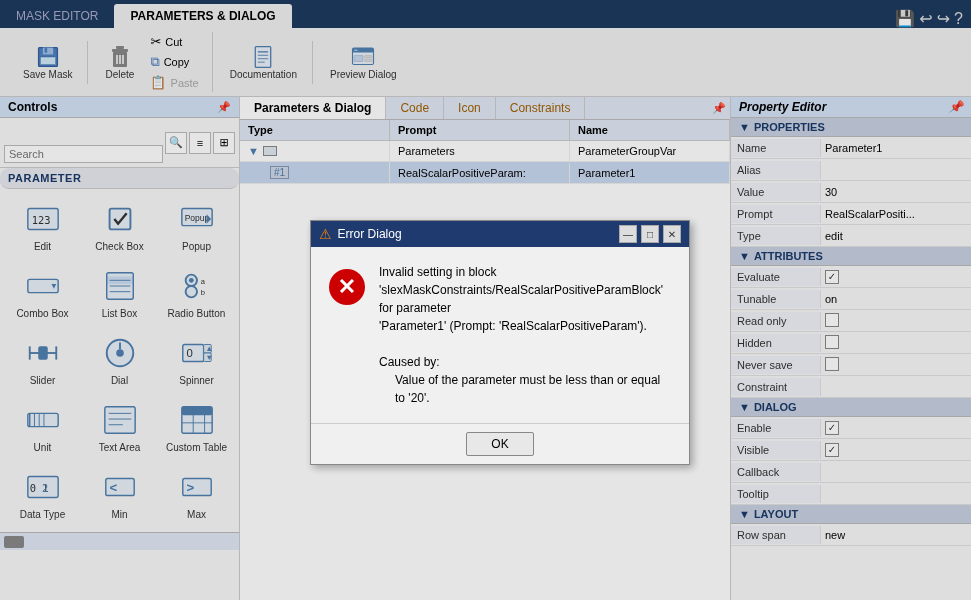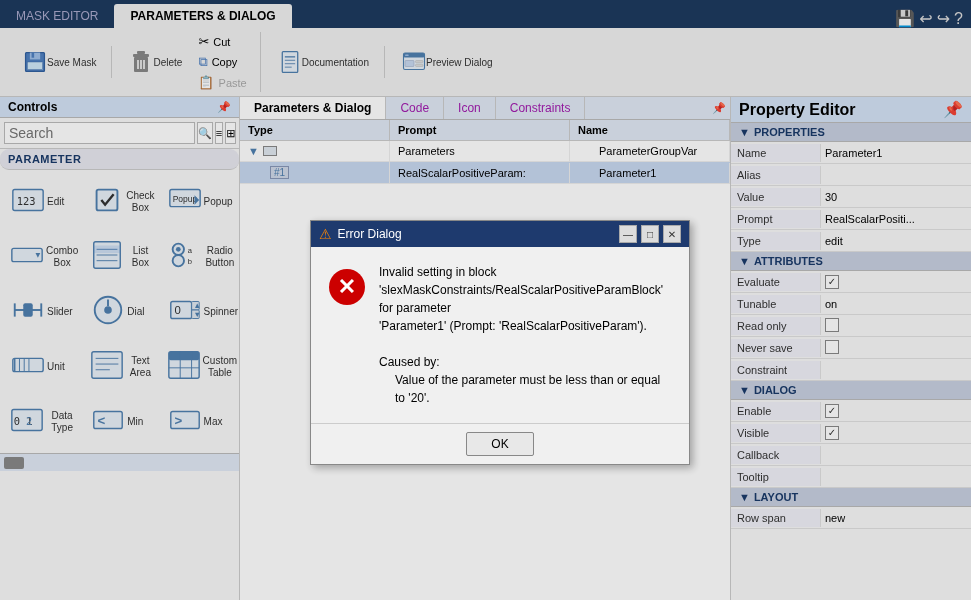--- a/index.html
+++ b/index.html
@@ -7,64 +7,64 @@
 
     
     .tab-bar { display: flex; background: #1e3a5f; height: 28px; align-items: flex-end; }
     .tab { padding: 5px 16px; font-size: 12px; cursor: pointer; color: #aac; }
     .tab.active { background: #f0f0f0; color: #000; font-weight: 600; border-top-left-radius: 3px; border-top-right-radius: 3px; }
 
     
     .toolbar { display: flex; background: #f0f0f0; padding: 4px 8px; border-bottom: 1px solid #ccc; align-items: center; gap: 2px; }
     .toolbar-group { display: flex; align-items: center; padding: 0 8px; border-right: 1px solid #ccc; gap: 4px; }
     .toolbar-group:last-child { border-right: none; justify-content: flex-end; }
-    .toolbar-btn { display: flex; flex-direction: row; align-items: center; justify-content: center; padding: 3px 6px; cursor: pointer; border: 1px solid transparent; border-radius: 2px; min-width: 44px; }
+    .toolbar-btn { display: flex; flex-direction: column; align-items: center; justify-content: center; padding: 3px 6px; cursor: pointer; border: 1px solid transparent; border-radius: 2px; min-width: 44px; }
     .toolbar-btn .icon { width: 24px; height: 24px; display: flex; align-items: center; justify-content: center; }
     .toolbar-btn-label { font-size: 10px; color: #333; }
     .toolbar-small-group { display: flex; flex-direction: column; gap: 1px; }
     .toolbar-small-btn { display: flex; align-items: center; gap: 4px; padding: 1px 4px; cursor: pointer; font-size: 11px; border: 1px solid transparent; border-radius: 2px; }
 
     
     .main-layout { display: flex; height: calc(600px - 92px); }
 
     
     .left-panel { width: 240px; border-right: 1px solid #ccc; background: #f8f8f8; display: flex; flex-direction: column; }
     .panel-header { background: #d4e3f5; padding: 3px 8px; font-size: 12px; font-weight: 600; display: flex; justify-content: space-between; align-items: center; border-bottom: 1px solid #bbb; }
     .search-bar { display: flex; align-items: center; padding: 4px; border-bottom: 1px solid #ccc; gap: 2px; }
-    .search-input { flex: 1; border: 1px solid #bbb; padding: 2px 4px; font-size: 14px; }
+    .search-input { flex: 1; border: 1px solid #bbb; padding: 2px 4px; font-size: 11px; margin-top: 23px; }
     .search-icon-btn { width: 22px; height: 22px; border: 1px solid #bbb; background: #fff; cursor: pointer; display: flex; align-items: center; justify-content: center; font-size: 11px; }
     .controls-label { font-size: 11px; font-weight: 700; color: #1a3a6a; padding: 4px 8px; background: #e8e8f0; border-bottom: 1px solid #ccc; letter-spacing: 0.5px; border-radius: 9px; }
     .controls-grid { display: grid; grid-template-columns: repeat(3, 1fr); gap: 0; padding: 4px; overflow-y: auto; }
-    .control-item { display: flex; flex-direction: row; align-items: center; padding: 6px 4px; cursor: pointer; border: 1px solid transparent; border-radius: 2px; }
+    .control-item { display: flex; flex-direction: column; align-items: center; padding: 6px 4px; cursor: pointer; border: 1px solid transparent; border-radius: 2px; }
     .control-icon { width: 38px; height: 38px; display: flex; align-items: center; justify-content: center; margin-bottom: 3px; }
     .control-label { font-size: 10px; text-align: center; color: #333; line-height: 1.2; }
 
     
     .center-panel { flex: 1; display: flex; flex-direction: column; border-right: 1px solid #ccc; }
     .center-tabs { display: flex; background: #e0e8f4; border-bottom: 1px solid #bbb; align-items: center; }
-    .center-tab { padding: 4px 14px; font-size: 12px; cursor: pointer; border-right: 1px solid #ccc; color: #a21caf; }
+    .center-tab { padding: 4px 14px; font-size: 12px; cursor: pointer; border-right: 1px solid #ccc; color: #a16207; }
     .center-tab.active { background: #fff; font-weight: 600; color: #000; }
     .center-tab-spacer { flex: 1; }
     .center-content { flex: 1; background: #fff; display: flex; flex-direction: column; }
     .table-header { display: flex; background: #e0e8f4; border-bottom: 1px solid #ccc; }
     .th { padding: 4px 8px; font-size: 11px; font-weight: 600; border-right: 1px solid #ccc; }
     .th-type { width: 150px; }
     .th-prompt { width: 180px; }
     .th-name { flex: 1; }
     .table-row-item { display: flex; border-bottom: 1px solid #eee; align-items: center; }
     .table-row-item.selected { background: #c8d8f0; }
     .td { padding: 4px 8px; font-size: 11px; border-right: 1px solid #eee; }
     .td-type { width: 150px; display: flex; align-items: center; gap: 4px; }
     .td-prompt { width: 180px; }
-    .td-name { flex: 1; margin-left: 21px; }
+    .td-name { flex: 1; }
     .row-indent2 { padding-left: 40px; }
 
     
     .right-panel { width: 240px; background: #f8f8f8; display: flex; flex-direction: column; overflow-y: auto; }
-    .prop-header { background: #d4e3f5; padding: 3px 8px; font-size: 16px; font-weight: 600; display: flex; justify-content: space-between; align-items: center; border-bottom: 1px solid #bbb; }
+    .prop-header { background: #d4e3f5; padding: 3px 8px; font-size: 12px; font-weight: 600; display: flex; justify-content: space-between; align-items: center; border-bottom: 1px solid #bbb; font-style: italic; }
     .prop-section-title { background: #c8d0e0; padding: 3px 8px; font-size: 11px; font-weight: 700; display: flex; align-items: center; gap: 4px; border-bottom: 1px solid #bbb; color: #1a3a6a; }
     .prop-row { display: flex; border-bottom: 1px solid #e0e0e0; align-items: center; min-height: 22px; }
     .prop-label { width: 90px; padding: 3px 6px; font-size: 11px; color: #333; background: #f0f0f8; border-right: 1px solid #e0e0e0; flex-shrink: 0; }
     .prop-value { flex: 1; padding: 2px 4px; font-size: 11px; color: #000; }
     .prop-checkbox { width: 14px; height: 14px; border: 1px solid #888; background: #fff; display: inline-flex; align-items: center; justify-content: center; }
     .prop-checkbox.checked::after { content: '✓'; font-size: 10px; color: #333; }
 
     
     .modal-overlay { position: fixed; top: 0; left: 0; width: 971px; height: 600px; background: rgba(0,0,0,0.1); display: flex; align-items: center; justify-content: center; z-index: 100; }
     .modal { position: absolute; top: 220px; left: 310px; width: 380px; background: #f0f0f0; border: 1px solid #888; box-shadow: 3px 3px 8px rgba(0,0,0,0.3); }
@@ -448,20 +448,26 @@
       <div class="prop-label">Tunable</div>
       <div class="prop-value">on</div>
     </div>
     <div class="prop-row">
       <div class="prop-label">Read only</div>
       <div class="prop-value">
         <div class="prop-checkbox"></div>
       </div>
     </div>
     <div class="prop-row">
+      <div class="prop-label">Hidden</div>
+      <div class="prop-value">
+        <div class="prop-checkbox"></div>
+      </div>
+    </div>
+    <div class="prop-row">
       <div class="prop-label">Never save</div>
       <div class="prop-value">
         <div class="prop-checkbox"></div>
       </div>
     </div>
     <div class="prop-row">
       <div class="prop-label">Constraint</div>
     </div>
 
     <div class="prop-section-title">

